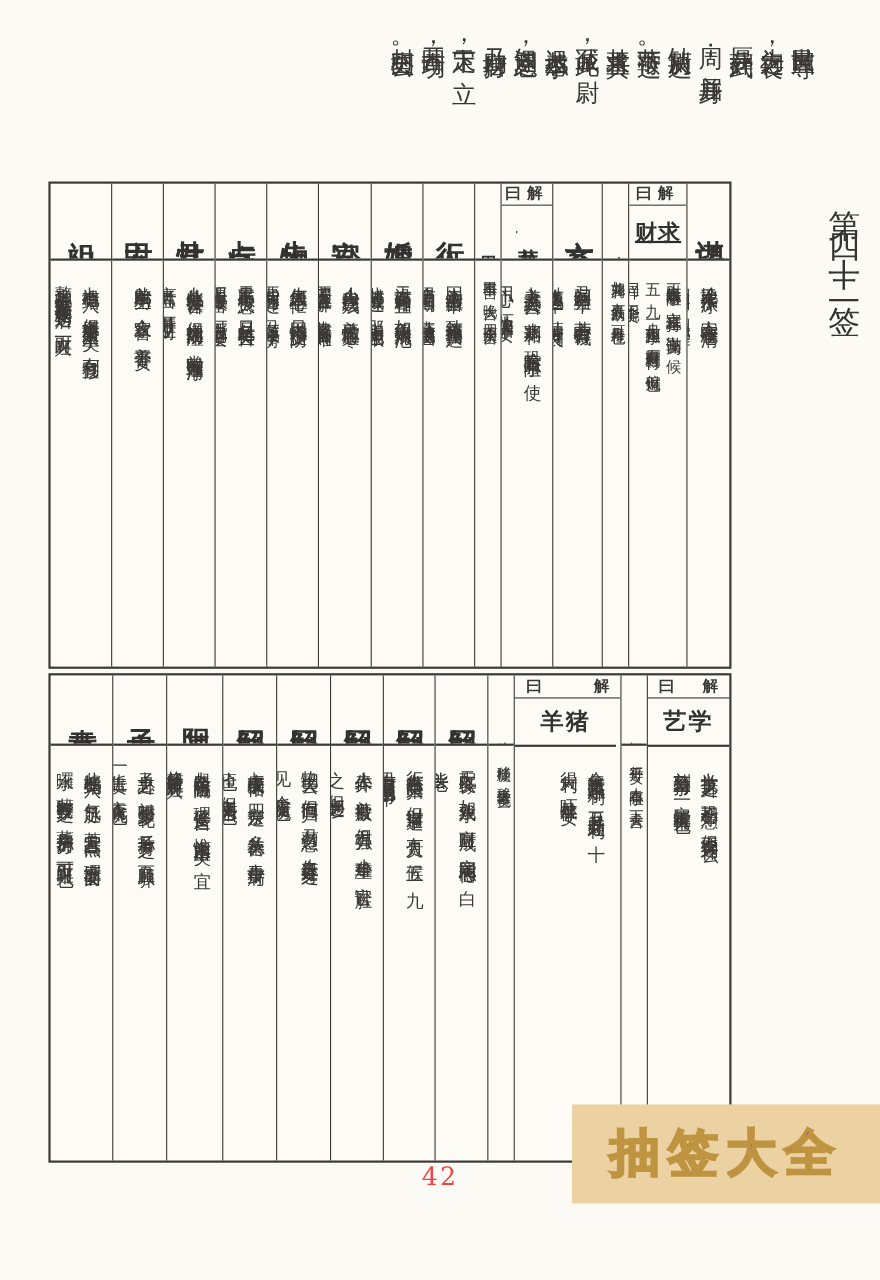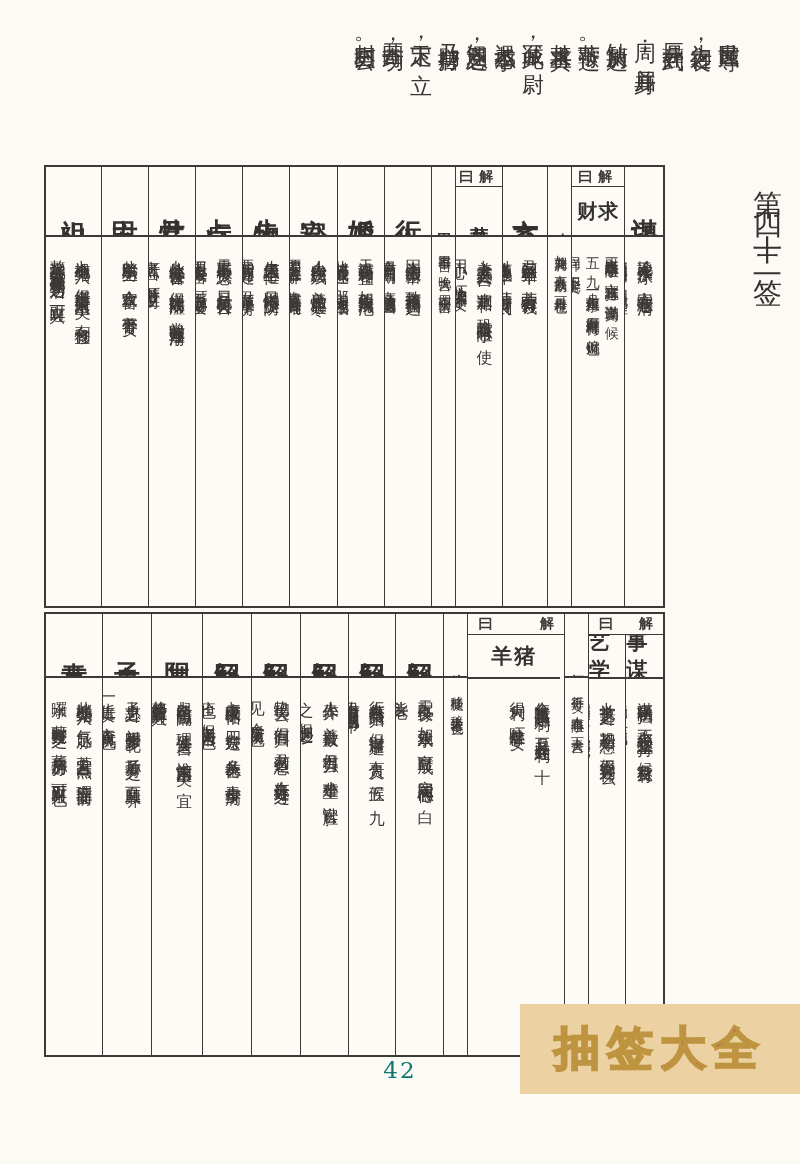--- a/index.html
+++ b/index.html
@@ -58,21 +58,21 @@
     font-size:26px; font-weight:bold; letter-spacing:3px; line-height:1.05; color:#343230;
   }
   .hdr-label-h { font-size:21px; font-weight:bold; letter-spacing:2px; color:#343230; }
 
   .hdr-jie { justify-content:flex-start; }
   .jiebox {
     width:100%; box-sizing:border-box; flex:0 0 20px; height:20px;
     border-bottom:1.5px solid #3c3a36; text-align:center;
     font-size:14px; font-weight:bold; letter-spacing:6px; line-height:19px; color:#3a3835;
   }
-  .labwrap { flex:1; display:flex; align-items:center; justify-content:center; }
+  .labwrap { flex:1; display:flex; align-items:center; justify-content:center;text-decoration:underline; }
   .hdr-jie .hdr-label-v { font-size:19px; letter-spacing:1px; }
   .hdr-jie .hdr-label-h { font-size:20px; letter-spacing:1px; }
 
   .col.narrow .hdr { justify-content:flex-end; padding-bottom:10px; border-bottom:2px solid #3c3a36; }
   .col.narrow .hdr-label-v { font-size:15px; letter-spacing:2px; font-weight:bold; }
 
   .content {
     flex:1 1 0; min-height:0; overflow:hidden;
     writing-mode:vertical-rl; text-orientation:upright;
     padding:10px 5px 6px 5px;
@@ -80,21 +80,21 @@
   }
   .content .line { line-height:25px; }
   .content.small { font-size:14px; letter-spacing:1px; padding:9px 3px 6px 3px; }
   .content.small .line { line-height:19px; }
   .col.narrow .content { font-size:13px; letter-spacing:1px; padding:8px 2px; }
   .col.narrow .content .line { line-height:18px; }
 
   
   #page-number {
     position:absolute; top:1057px; left:350px; width:100px;
-    text-align:center; font-size:23px; letter-spacing:2px; color:#0f766e;
+    text-align:center; font-size:23px; letter-spacing:2px; color:#ef4444;
   }
 
   
   #watermark {
     position:absolute; left:520px; top:1004px; width:280px; height:90px;
     background:#ecd2a2; z-index:6;
     display:flex; align-items:center; justify-content:center;
   }
   #watermark .wm-text {
     font-size:46px; font-weight:bold; letter-spacing:7px;
@@ -371,29 +371,20 @@
       <div class="group-body">
         <div class="col" style="flex: 1 1 0px;">
           <div class="hdr">
             <div class="hdr-label-h">艺学</div>
           </div>
           <div class="content">
             <div class="line">卜学技艺之卦 初恐不如意 但不管遇到什么</div>
             <div class="line">刻苦坚持学习 一定能学得真艺也</div>
           </div>
         </div>
-        <div class="col" style="flex: 1 1 0px;">
-          <div class="hdr">
-            <div class="hdr-label-h">事谋</div>
-          </div>
-          <div class="content">
-            <div class="line">谋事初阻挡 不称心须立志坚持 候交秋月有</div>
-            <div class="line">扶助 定可成功</div>
-          </div>
-        </div>
       </div>
     </div>
   </div>
 
 <div id="page-number">42</div>
 
 <div id="watermark">
   <span class="wm-text">抽签大全</span>
 </div>
 

